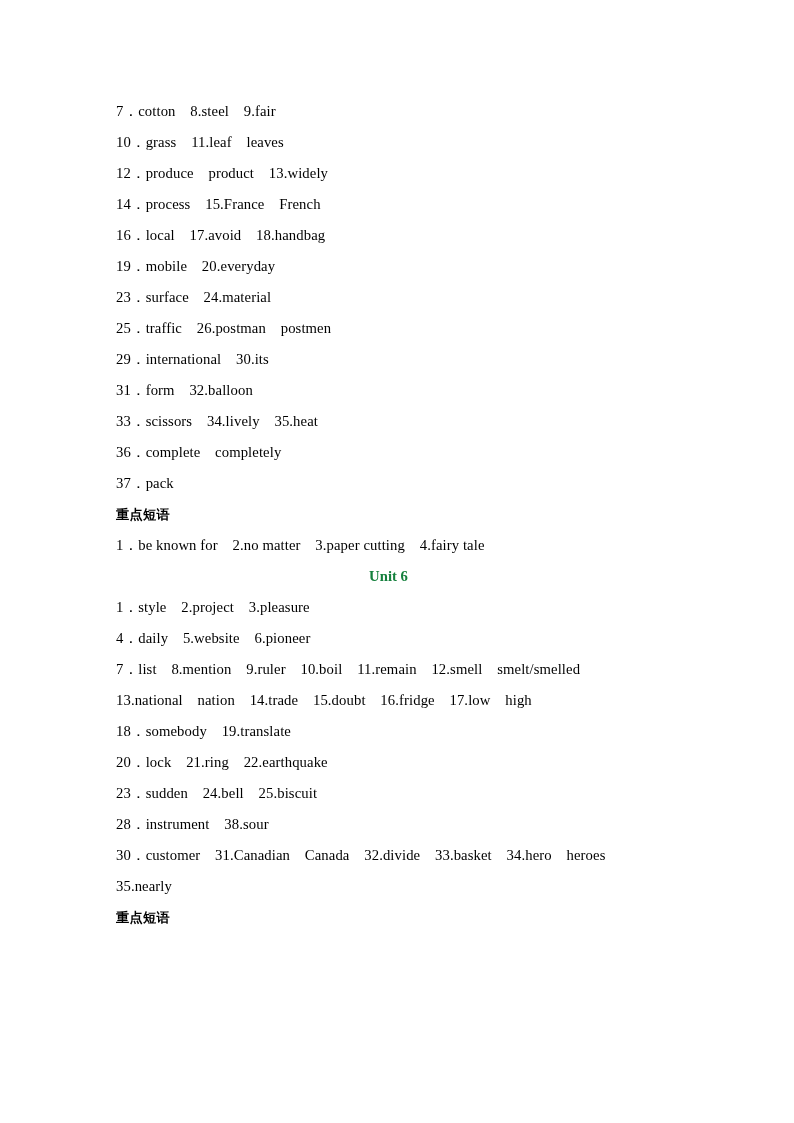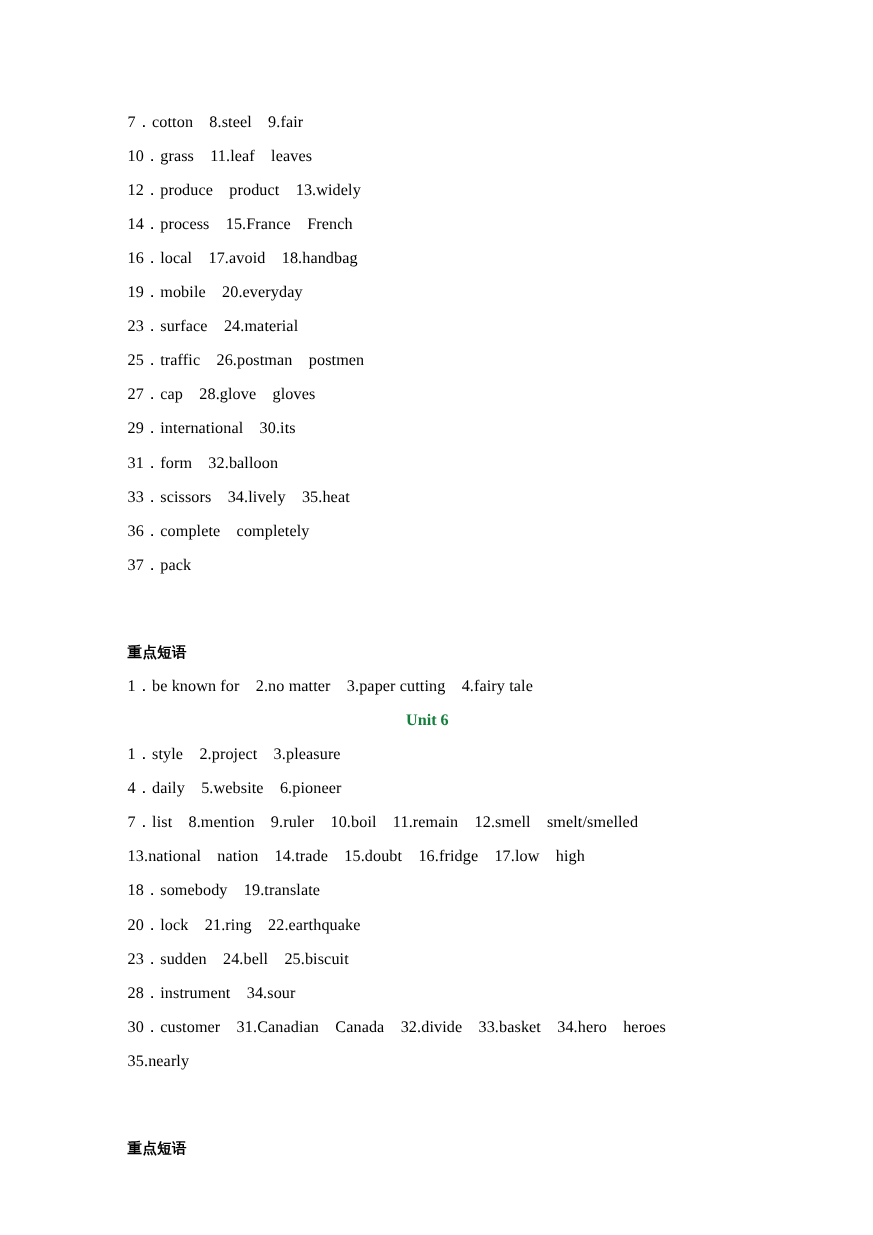--- a/index.html
+++ b/index.html
@@ -37,21 +37,20 @@
     letter-spacing: 0.1px;
   }
   
   .cn-head {
     font-family: "DejaVu Sans", "Liberation Sans", sans-serif;
     font-size: 13.2px;
     line-height: 31px;
     font-weight: bold;
     color: #000000;
     letter-spacing: 0.3px;
-    margin-top: 48px;
   }
   
   .unit-title {
     font-family: "Liberation Serif", "DejaVu Serif", serif;
     font-size: 14.7px;
     line-height: 31px;
     font-weight: bold;
     text-align: center;
     color: #15803d;
     
@@ -65,38 +64,37 @@
   <div class="doc-body">
 
     <div class="line">7．cotton　8.steel　9.fair</div>
     <div class="line">10．grass　11.leaf　leaves</div>
     <div class="line">12．produce　product　13.widely</div>
     <div class="line">14．process　15.France　French</div>
     <div class="line">16．local　17.avoid　18.handbag</div>
     <div class="line">19．mobile　20.everyday</div>
     <div class="line">23．surface　24.material</div>
     <div class="line">25．traffic　26.postman　postmen</div>
-    <div class="line">27．cap　28.glove　gloves</div>
     <div class="line">29．international　30.its</div>
     <div class="line">31．form　32.balloon</div>
     <div class="line">33．scissors　34.lively　35.heat</div>
     <div class="line">36．complete　completely</div>
     <div class="line">37．pack</div>
 
     <div class="cn-head">重点短语</div>
     <div class="line">1．be known for　2.no matter　3.paper cutting　4.fairy tale</div>
 
     <div class="unit-title">Unit 6</div>
 
 
     <div class="line">1．style　2.project　3.pleasure</div>
     <div class="line">4．daily　5.website　6.pioneer</div>
     <div class="line">7．list　8.mention　9.ruler　10.boil　11.remain　12.smell　smelt/smelled　13.national　nation　14.trade　15.doubt　16.fridge　17.low　high</div>
     <div class="line">18．somebody　19.translate</div>
     <div class="line">20．lock　21.ring　22.earthquake</div>
     <div class="line">23．sudden　24.bell　25.biscuit</div>
-    <div class="line">28．instrument　34.sour</div>
+    <div class="line">28．instrument　38.sour</div>
     <div class="line">30．customer　31.Canadian　Canada　32.divide　33.basket　34.hero　heroes　35.nearly</div>
 
     <div class="cn-head">重点短语</div>
 
   </div>
 </div>
 
 </body></html>

